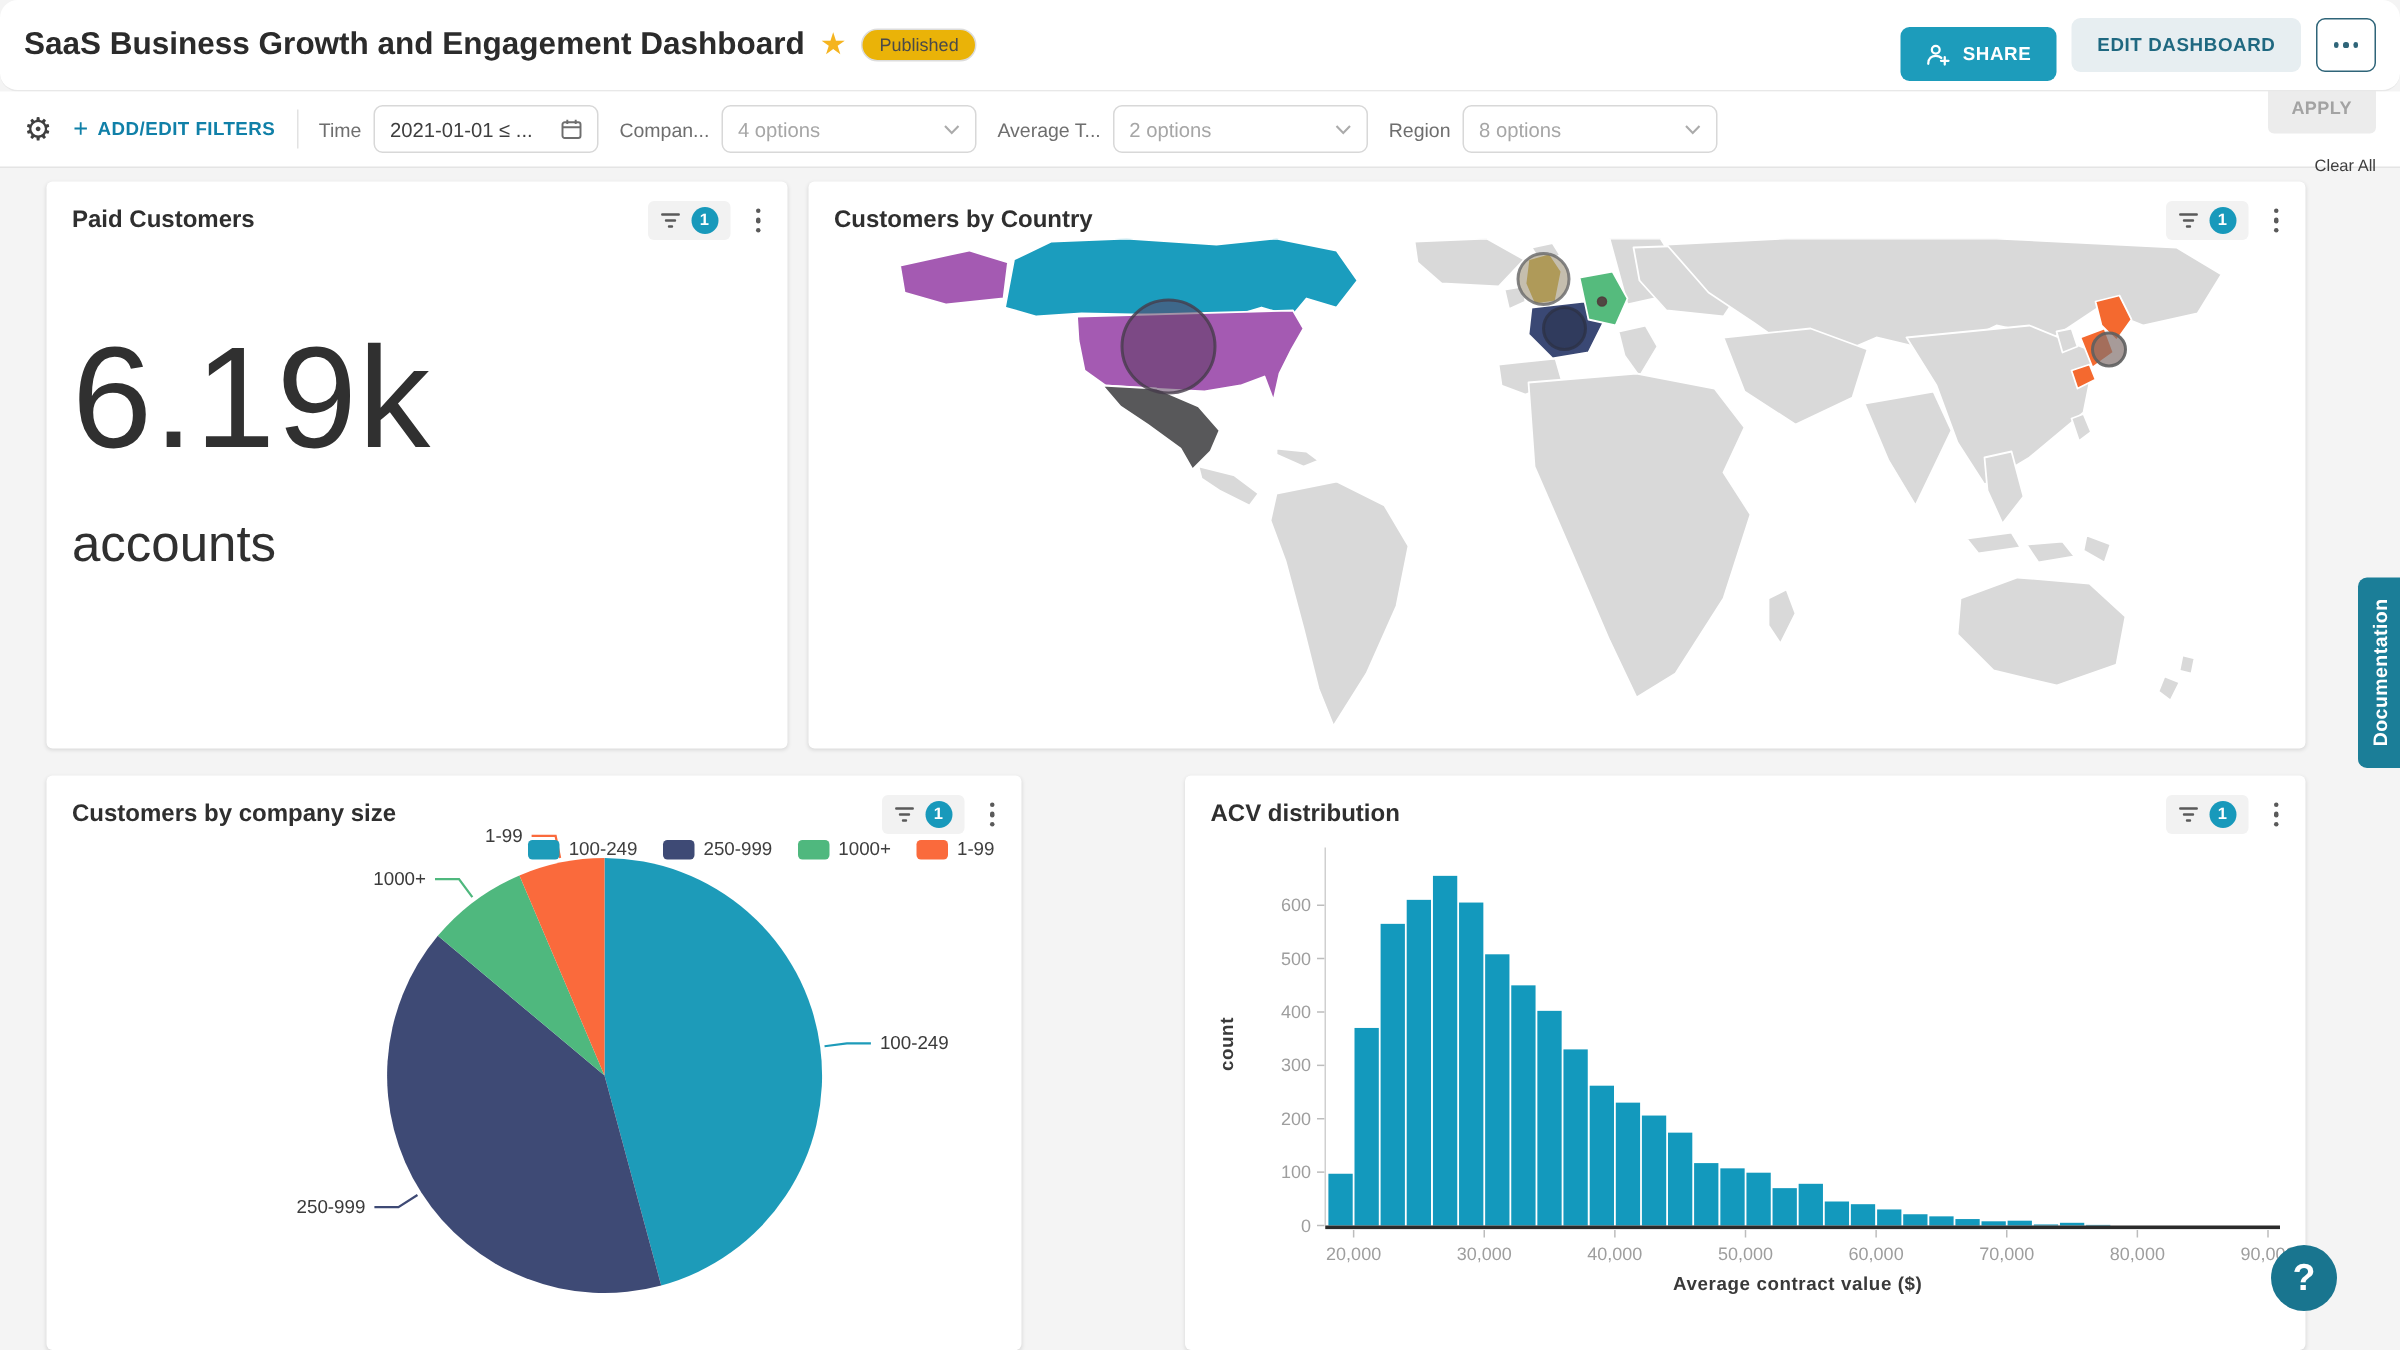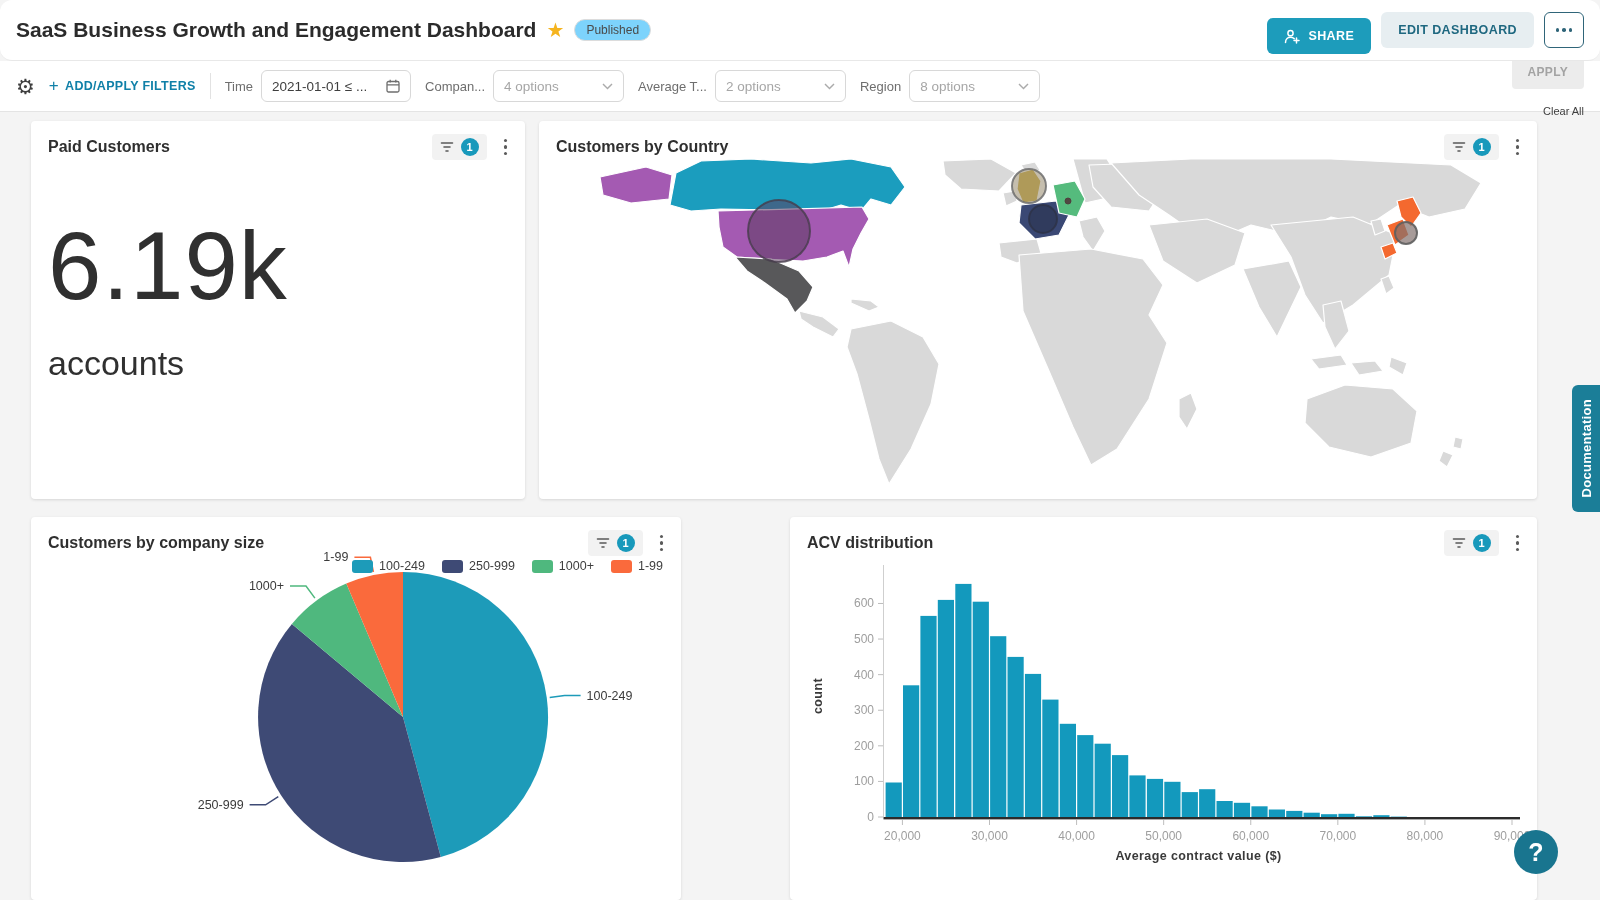--- a/index.html
+++ b/index.html
@@ -6,21 +6,21 @@
     font-family:"Liberation Sans",sans-serif;background:#F4F4F4;position:relative;}
   *{box-sizing:border-box;}
 
   
   .topbar{position:absolute;top:0;left:0;width:1600px;height:61px;background:#fff;
     border-bottom:1px solid #E8E8E8;display:flex;align-items:center;justify-content:space-between;
     padding:0 16px;z-index:6;border-radius:12px;}
   .title-wrap{display:flex;align-items:center;gap:10px;}
   .page-title{font-size:21px;font-weight:bold;color:#2B2B2B;margin:0;}
   .star{color:#F5B41F;font-size:20px;line-height:1;cursor:pointer;}
-  .pill{background:#7dd3fc;border:1px solid #DCDCDC;border-radius:12px;color:#4A4A4A;
+  .pill{background:#eab308;border:1px solid #DCDCDC;border-radius:12px;color:#4A4A4A;
     font-size:12px;padding:3px 11px;}
   .hdr-actions{display:flex;align-items:center;gap:10px;}
   .btn-share{display:flex;align-items:center;gap:8px;background:#1D9CBB;color:#fff;border:none;
     border-radius:6px;height:36px;padding:0 17px;font-weight:bold;font-size:12.5px;
     letter-spacing:.4px;font-family:inherit;cursor:pointer;margin-top:12px;}
   .btn-edit{background:#E7EEF1;color:#1F6880;border:none;border-radius:6px;height:36px;
     padding:0 17px;font-weight:bold;font-size:12.5px;letter-spacing:.4px;font-family:inherit;cursor:pointer;}
   .btn-more{width:40px;height:36px;background:#fff;border:1.5px solid #2F6579;border-radius:6px;
     display:flex;align-items:center;justify-content:center;gap:3px;cursor:pointer;}
   .btn-more i{width:3.5px;height:3.5px;border-radius:50%;background:#2F6579;display:block;}
@@ -31,21 +31,21 @@
   .gear{font-size:21px;color:#3F3F3F;cursor:pointer;line-height:1;}
   .addedit{display:flex;align-items:center;gap:6px;color:#1080A8;font-weight:bold;
     font-size:12.5px;letter-spacing:.3px;cursor:pointer;}
   .addedit .plus{font-size:17px;font-weight:normal;}
   .vdiv{width:1px;height:26px;background:#E2E2E2;}
   .fg{display:flex;align-items:center;gap:8px;}
   .fg-label{font-size:13px;color:#6E6E6E;white-space:nowrap;}
   .fbox{display:flex;align-items:center;justify-content:space-between;border:1px solid #D8D8D8;
     border-radius:6px;height:32px;padding:0 10px;background:#fff;cursor:pointer;}
   .time-box{width:150px;color:#3E3E3E;font-size:13.5px;}
-  .sel{width:131px;color:#A6A6A6;font-size:13.5px;}
+  .sel{width:170px;color:#A6A6A6;font-size:13.5px;}
   .fb-right{margin-left:auto;display:flex;align-items:flex-end;gap:16px;flex-direction:column;}
   .apply{background:#ECECEC;color:#A3A3A3;font-weight:bold;font-size:12px;border:none;
     border-radius:4px;height:34px;padding:0 16px;letter-spacing:.3px;font-family:inherit;cursor:default;}
   .clear{font-size:11px;color:#3E3E3E;cursor:pointer;}
 
   
   main{position:absolute;top:112px;left:0;width:1600px;height:788px;}
   .card{position:absolute;background:#fff;border-radius:4px;box-shadow:0 1px 3px rgba(0,0,0,.12);overflow:hidden;}
   #card-paid{left:31px;top:9px;width:494px;height:378px;}
   #card-map{left:539px;top:9px;width:998px;height:378px;}
@@ -109,21 +109,21 @@
         <i></i>
         <i></i>
       </button>
   </div>
 </header>
 
 <div class="filterbar">
   <span class="gear">⚙</span>
   <span class="addedit">
     <span class="plus">+</span>
-    <span>ADD/APPLY FILTERS</span>
+    <span>ADD/EDIT FILTERS</span>
   </span>
   <span class="vdiv"></span>
 
   <span class="fg">
     <span class="fg-label">Time</span>
     <span class="fbox time-box">
       <span>2021-01-01 ≤ ...</span>
       <svg width="14" height="14" viewBox="0 0 14 14">
         <rect x="1" y="2.5" width="12" height="10.5" rx="1.5" fill="none" stroke="#6E6E6E" stroke-width="1.3"></rect>
         <path d="M1,5.8 H13 M4.2,0.8 V3.6 M9.8,0.8 V3.6" stroke="#6E6E6E" stroke-width="1.3" fill="none"></path>

